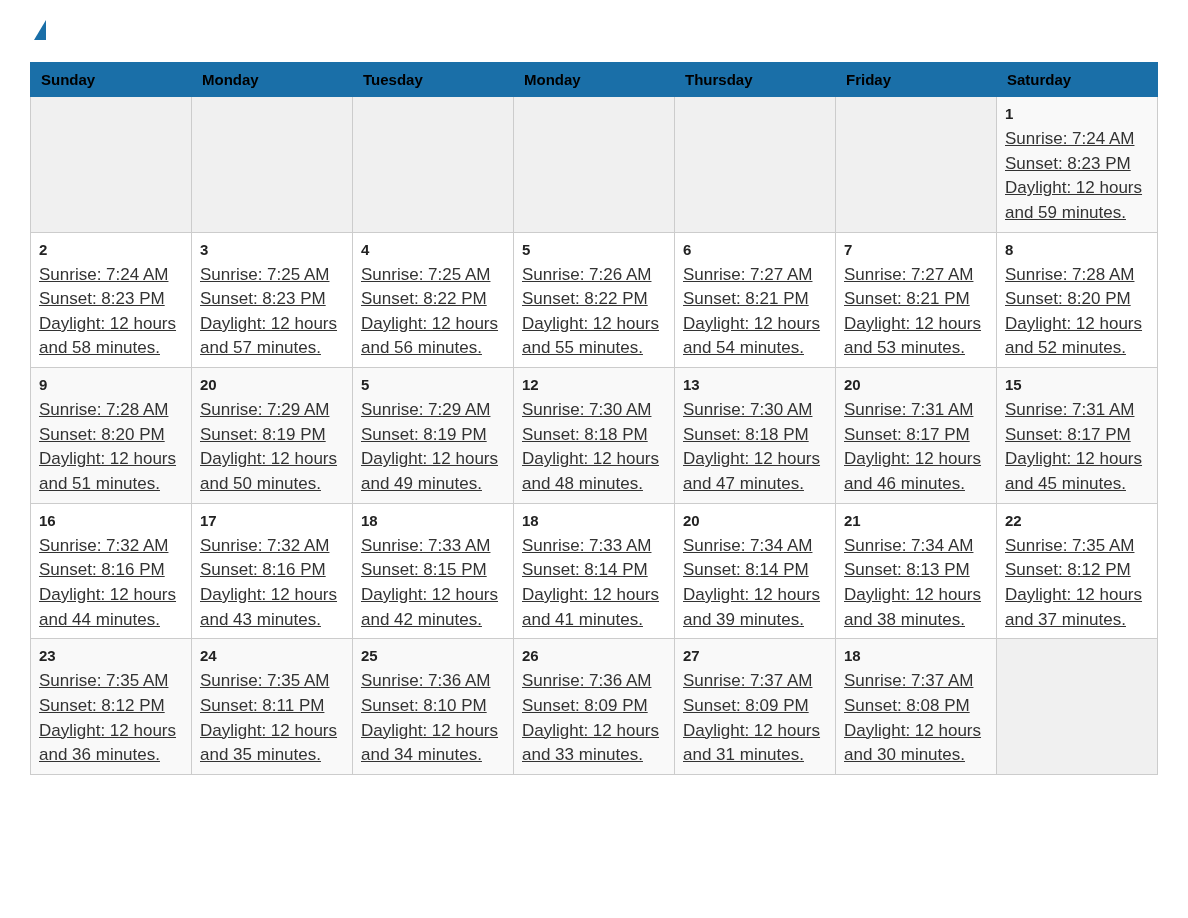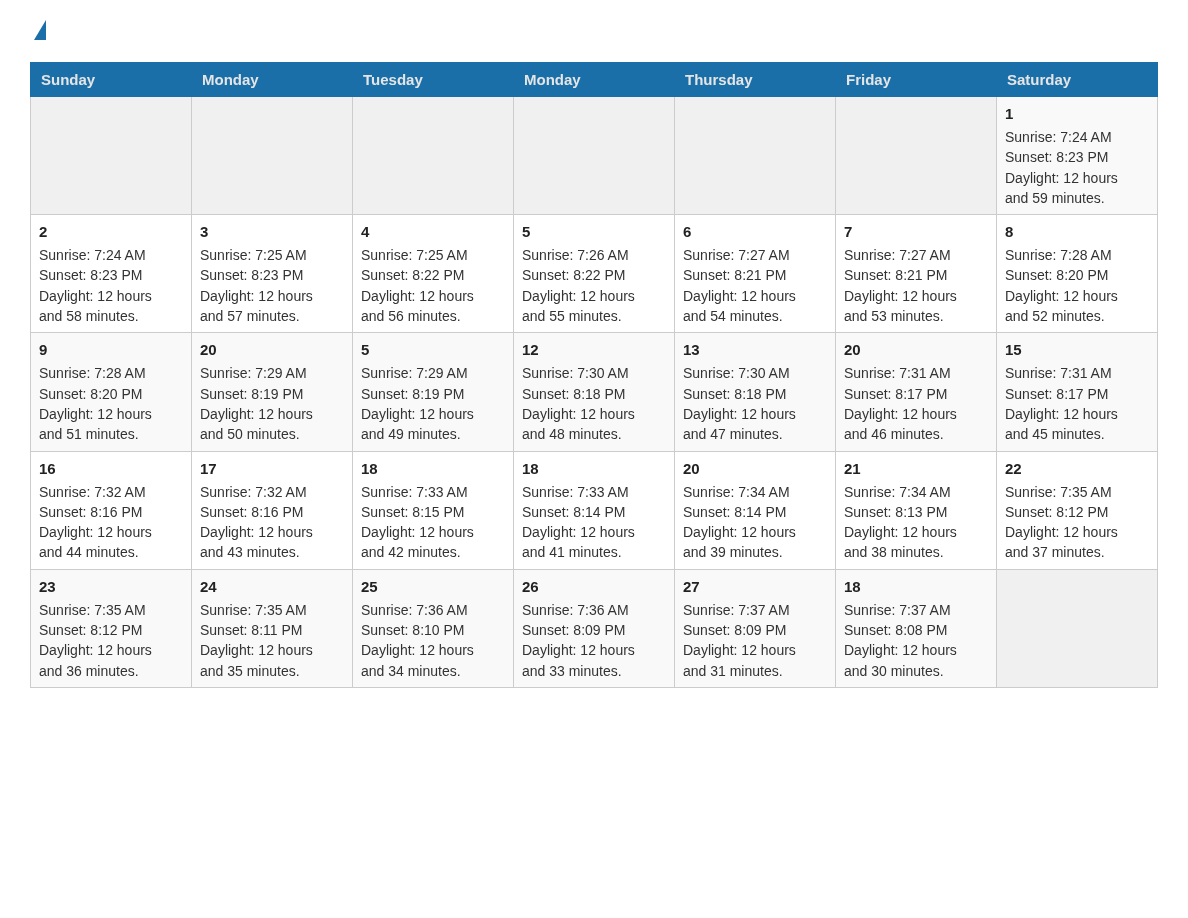--- a/index.html
+++ b/index.html
@@ -59,21 +59,21 @@
       color: #444;
       margin-top: 4px;
     }
     .calendar {
       width: 100%;
       border-collapse: collapse;
       table-layout: fixed;
     }
     .calendar thead th {
       background-color: #1a6fa8;
-      color: #e5e5e5;
+      color: #000000;
       font-size: 15px;
       font-weight: bold;
       padding: 8px 10px;
       text-align: left;
       border: 1px solid #1a6fa8;
     }
     .calendar tbody td {
       vertical-align: top;
       padding: 6px 8px;
       border: 1px solid #ccc;
@@ -89,23 +89,24 @@
       background: #fff;
     }
     .day-number {
       font-size: 15px;
       font-weight: bold;
       color: #222;
       display: block;
       margin-bottom: 3px;
     }
     .day-info {
-      font-size: 14px;
+      font-size: 17px;
       color: #333;
       line-height: 1.45;
+      text-decoration: underline;
     }
     .empty-cell {
       background: #f0f0f0 !important;
     }
   </style>
 </head>
 <body>
 
 <div class="header">
   <div class="logo">

